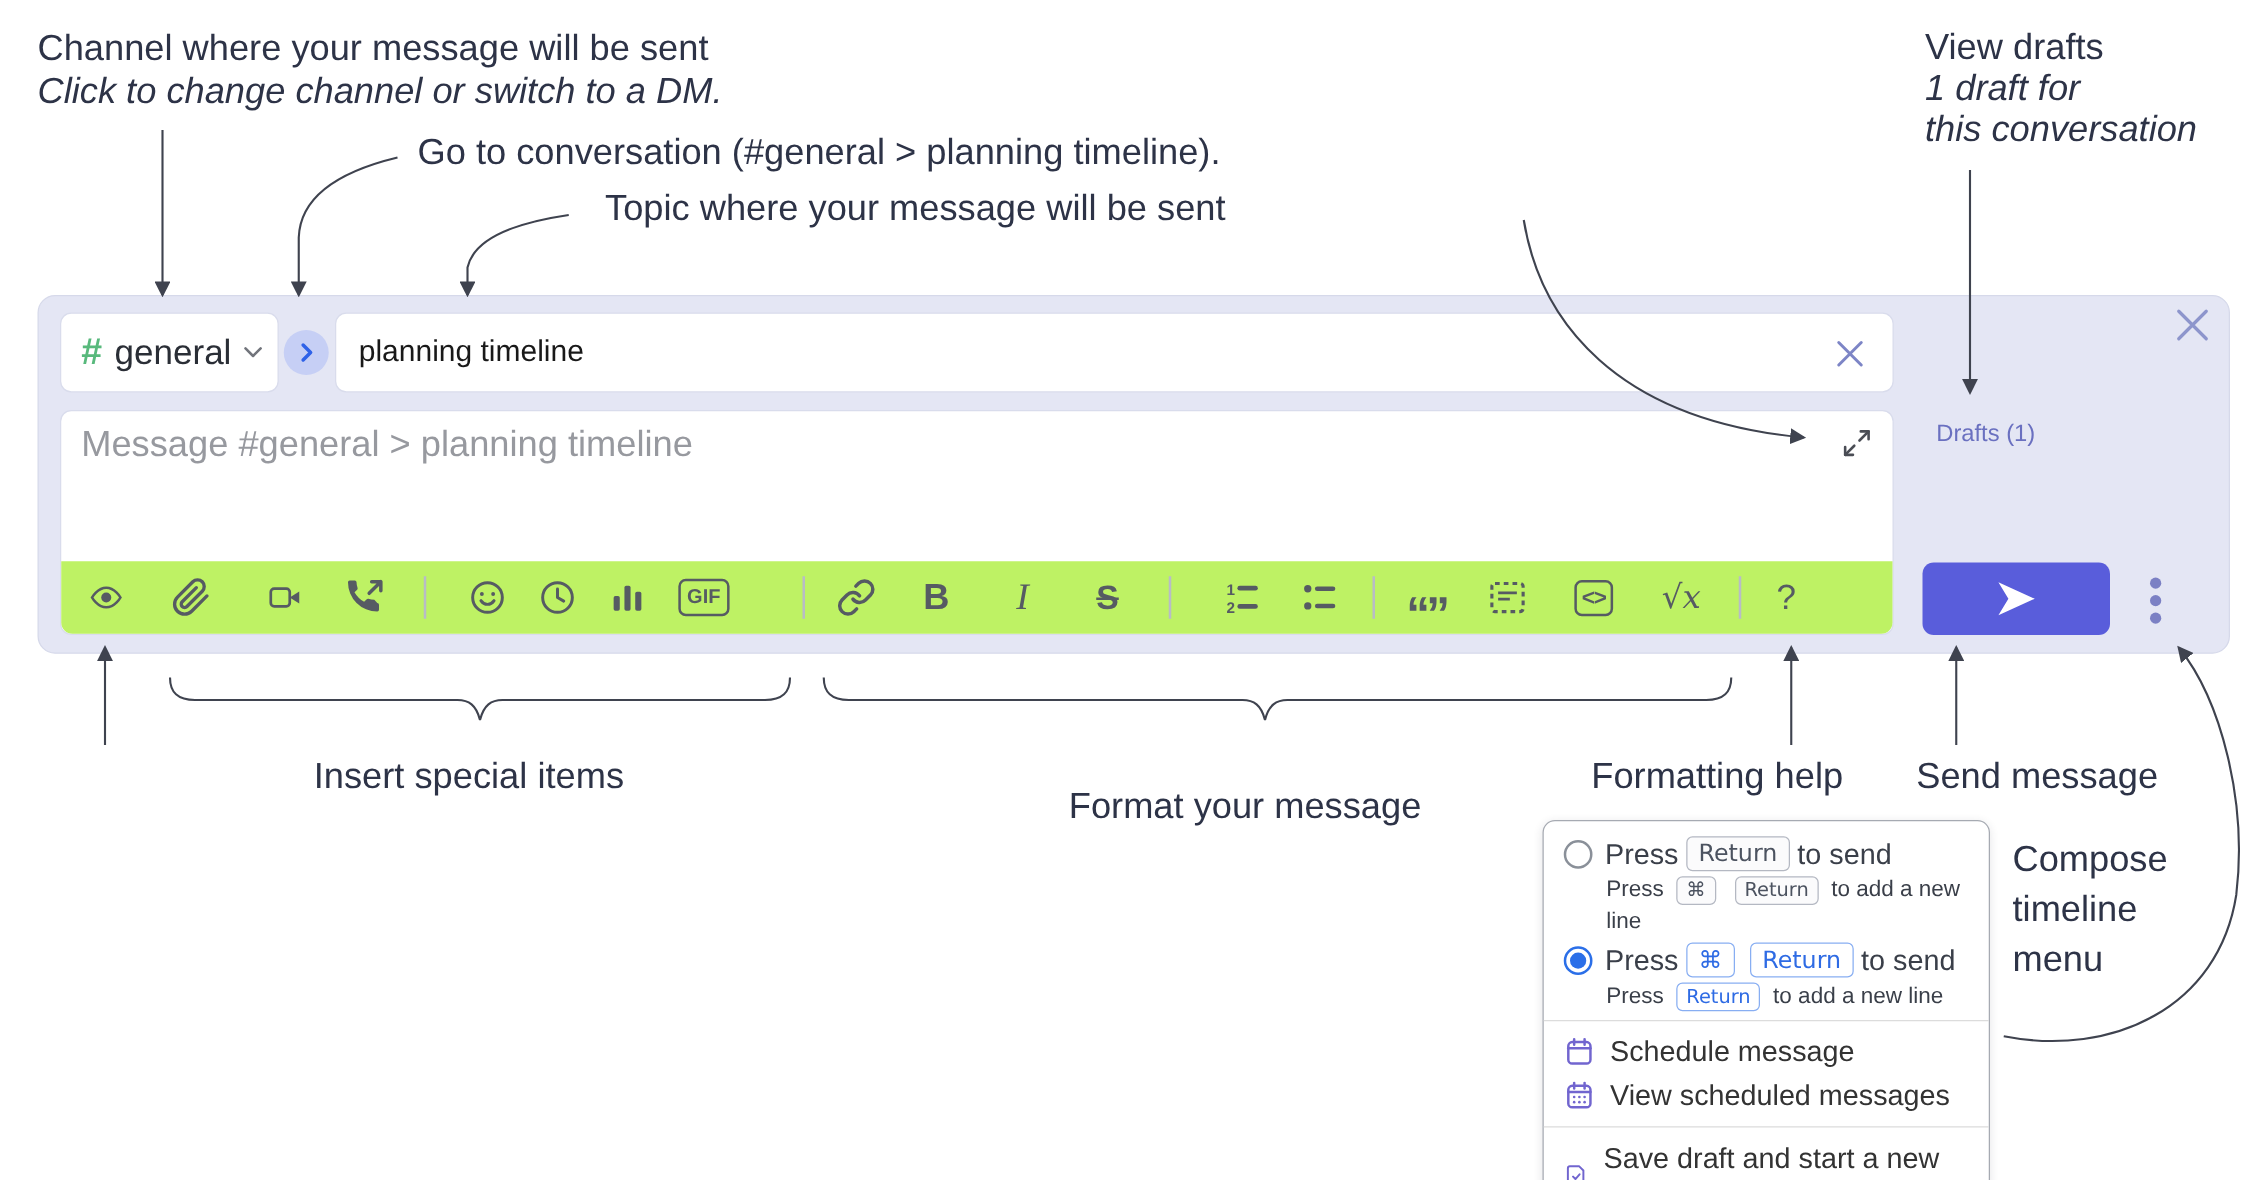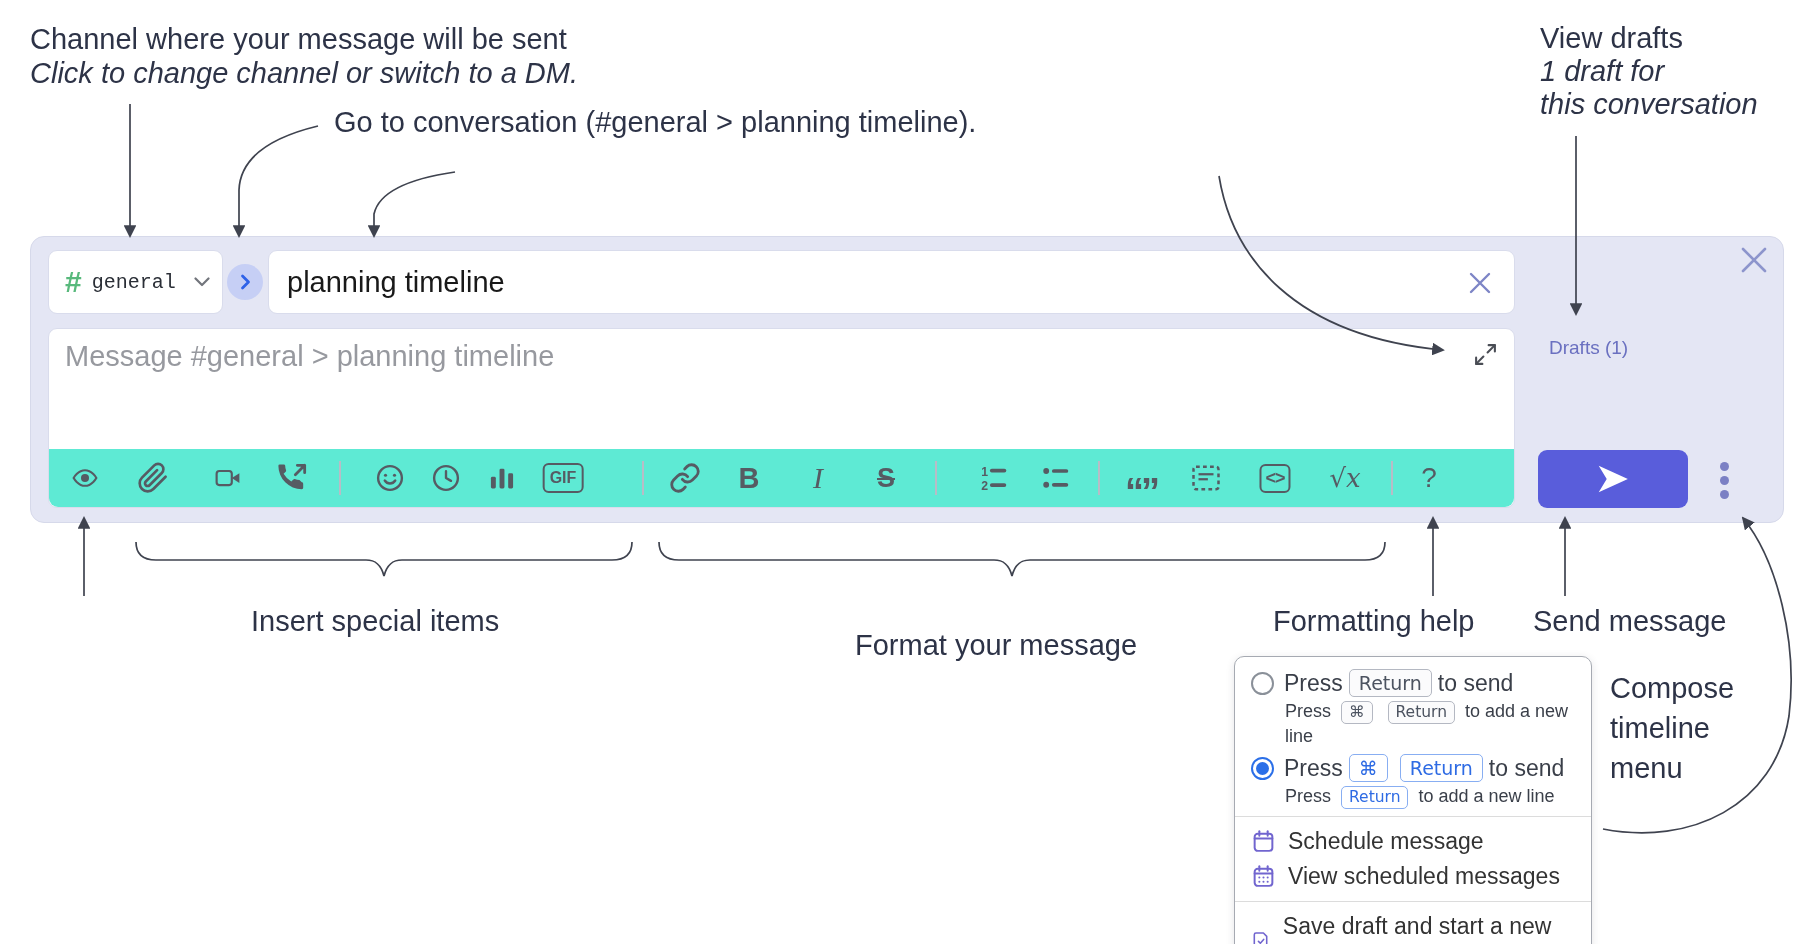--- a/index.html
+++ b/index.html
@@ -10,32 +10,32 @@
   .ann .b{font-weight:400;}
   .ann .i{font-style:italic;}
   .overlay{position:absolute;left:0;top:0;pointer-events:none;}
   
   .panel{position:absolute;left:30px;top:236px;width:1754px;height:287px;
          background:#e4e6f4;border:1px solid #d6d9ea;border-radius:14px;box-sizing:border-box;}
   .wbox{position:absolute;background:#fff;border:1px solid #d9dcec;border-radius:9px;box-sizing:border-box;}
   .channel-box{left:48px;top:250px;width:175px;height:64px;display:flex;align-items:center;
                padding:0 12px 0 16px;gap:10px;cursor:pointer;}
   .hash{font-size:30px;font-weight:700;color:#58b97c;}
-  .chname{font-size:20px;color:#2a2e36;flex:1;font-family:Liberation Mono, monospace;}
+  .chname{font-size:28px;color:#2a2e36;flex:1;}
   .goto-btn{position:absolute;left:227px;top:264px;width:36px;height:36px;border-radius:50%;
             background:#c6cff5;display:flex;align-items:center;justify-content:center;cursor:pointer;}
   .topic-box{left:268px;top:250px;width:1247px;height:64px;}
   .topic-box input{position:absolute;left:0;top:0;width:1190px;height:62px;border:none;outline:none;
-                   background:transparent;font-family:inherit;font-size:29px;color:#191919;padding:0 0 0 18px;}
+                   background:transparent;font-family:inherit;font-size:24px;color:#191919;padding:0 0 0 18px;}
   .iconbtn{position:absolute;display:flex;align-items:center;justify-content:center;cursor:pointer;}
   .msg-box{left:48px;top:328px;width:1467px;height:180px;}
   .msg-box textarea{position:absolute;left:14px;top:9px;width:1380px;height:100px;border:none;outline:none;
                     resize:none;background:transparent;font-family:inherit;font-size:29px;color:#1b1b1b;}
   .msg-box textarea::placeholder{color:#97999f;opacity:1;}
-  .toolbar{position:absolute;left:0px;bottom:0px;width:1465px;height:58px;background:#5eead4;
+  .toolbar{position:absolute;left:0px;bottom:0px;width:1465px;height:58px;background:#bef264;
            border-radius:0 0 9px 9px;margin-top:15px;}
   .ticon{position:absolute;top:0;height:58px;transform:translateX(-50%);display:flex;align-items:center;
          justify-content:center;color:#565b63;cursor:pointer;}
   .tdiv{position:absolute;top:12px;width:2px;height:34px;background:#b8bcc6;transform:translateX(-50%);}
   .glyph-b{font-size:29px;font-weight:800;}
   .glyph-i{font-size:30px;font-style:italic;font-family:"Liberation Serif","DejaVu Serif",serif;}
   .glyph-s{font-size:27px;font-weight:600;text-decoration:line-through;}
   .glyph-q{font-size:38px;font-weight:700;letter-spacing:-3px;line-height:20px;padding-top:14px;}
   .glyph-m{font-size:26px;font-style:italic;font-family:"DejaVu Serif",serif;}
   .glyph-h{font-size:28px;}
@@ -69,20 +69,23 @@
 
   <div class="ann" style="left:30px;top:22px;">
     <span class="b">Channel</span><span> where your message will be sent</span><br>
     <span class="i">Click to change channel or switch to a DM.</span>
   </div>
 
   <div class="ann" style="left:334px;top:105px;">
     <span class="b">Go to</span><span> conversation (#general &gt; planning timeline).</span>
   </div>
 
+  <div class="ann" style="left:484px;top:150px;">
+    <span class="b">Topic</span><span> where your message will be sent</span>
+  </div>
 
 
   <div class="ann" style="left:1540px;top:22px;line-height:33px;">
     <span>View </span><span class="b">drafts</span><br>
     <span class="i">1 draft for</span><br>
     <span class="i">this conversation</span>
   </div>
 
   <div class="panel"></div>
 

